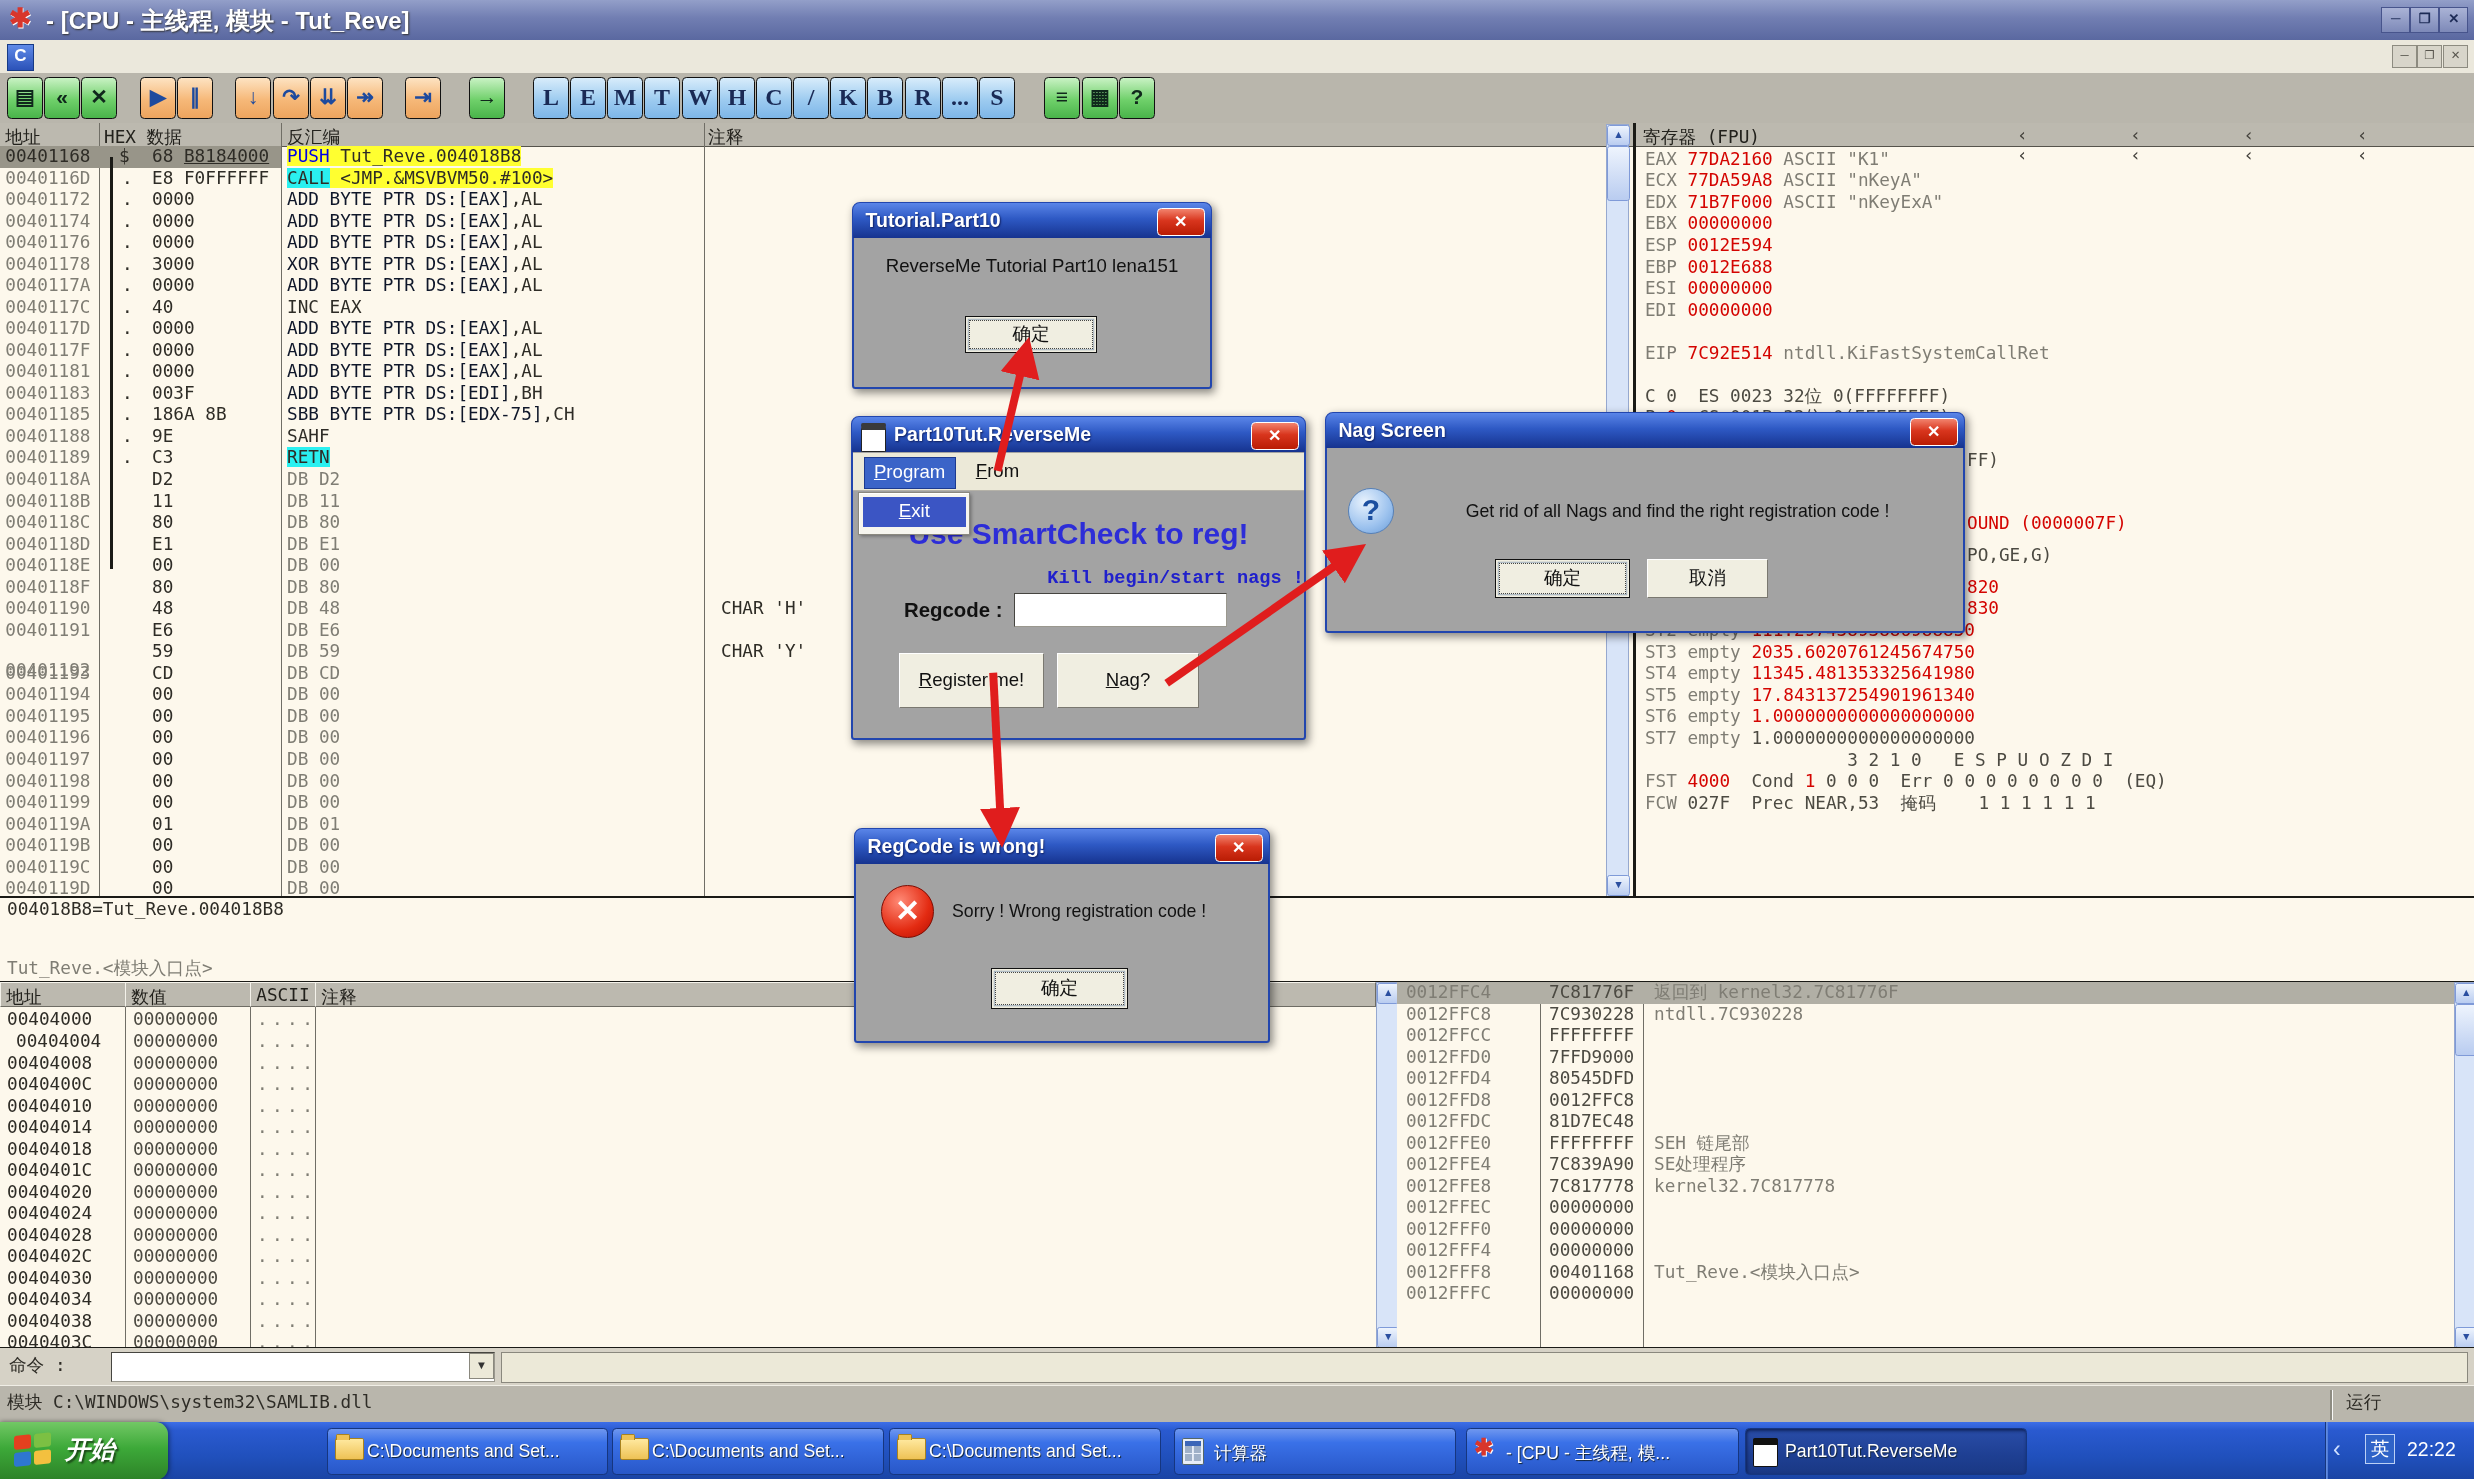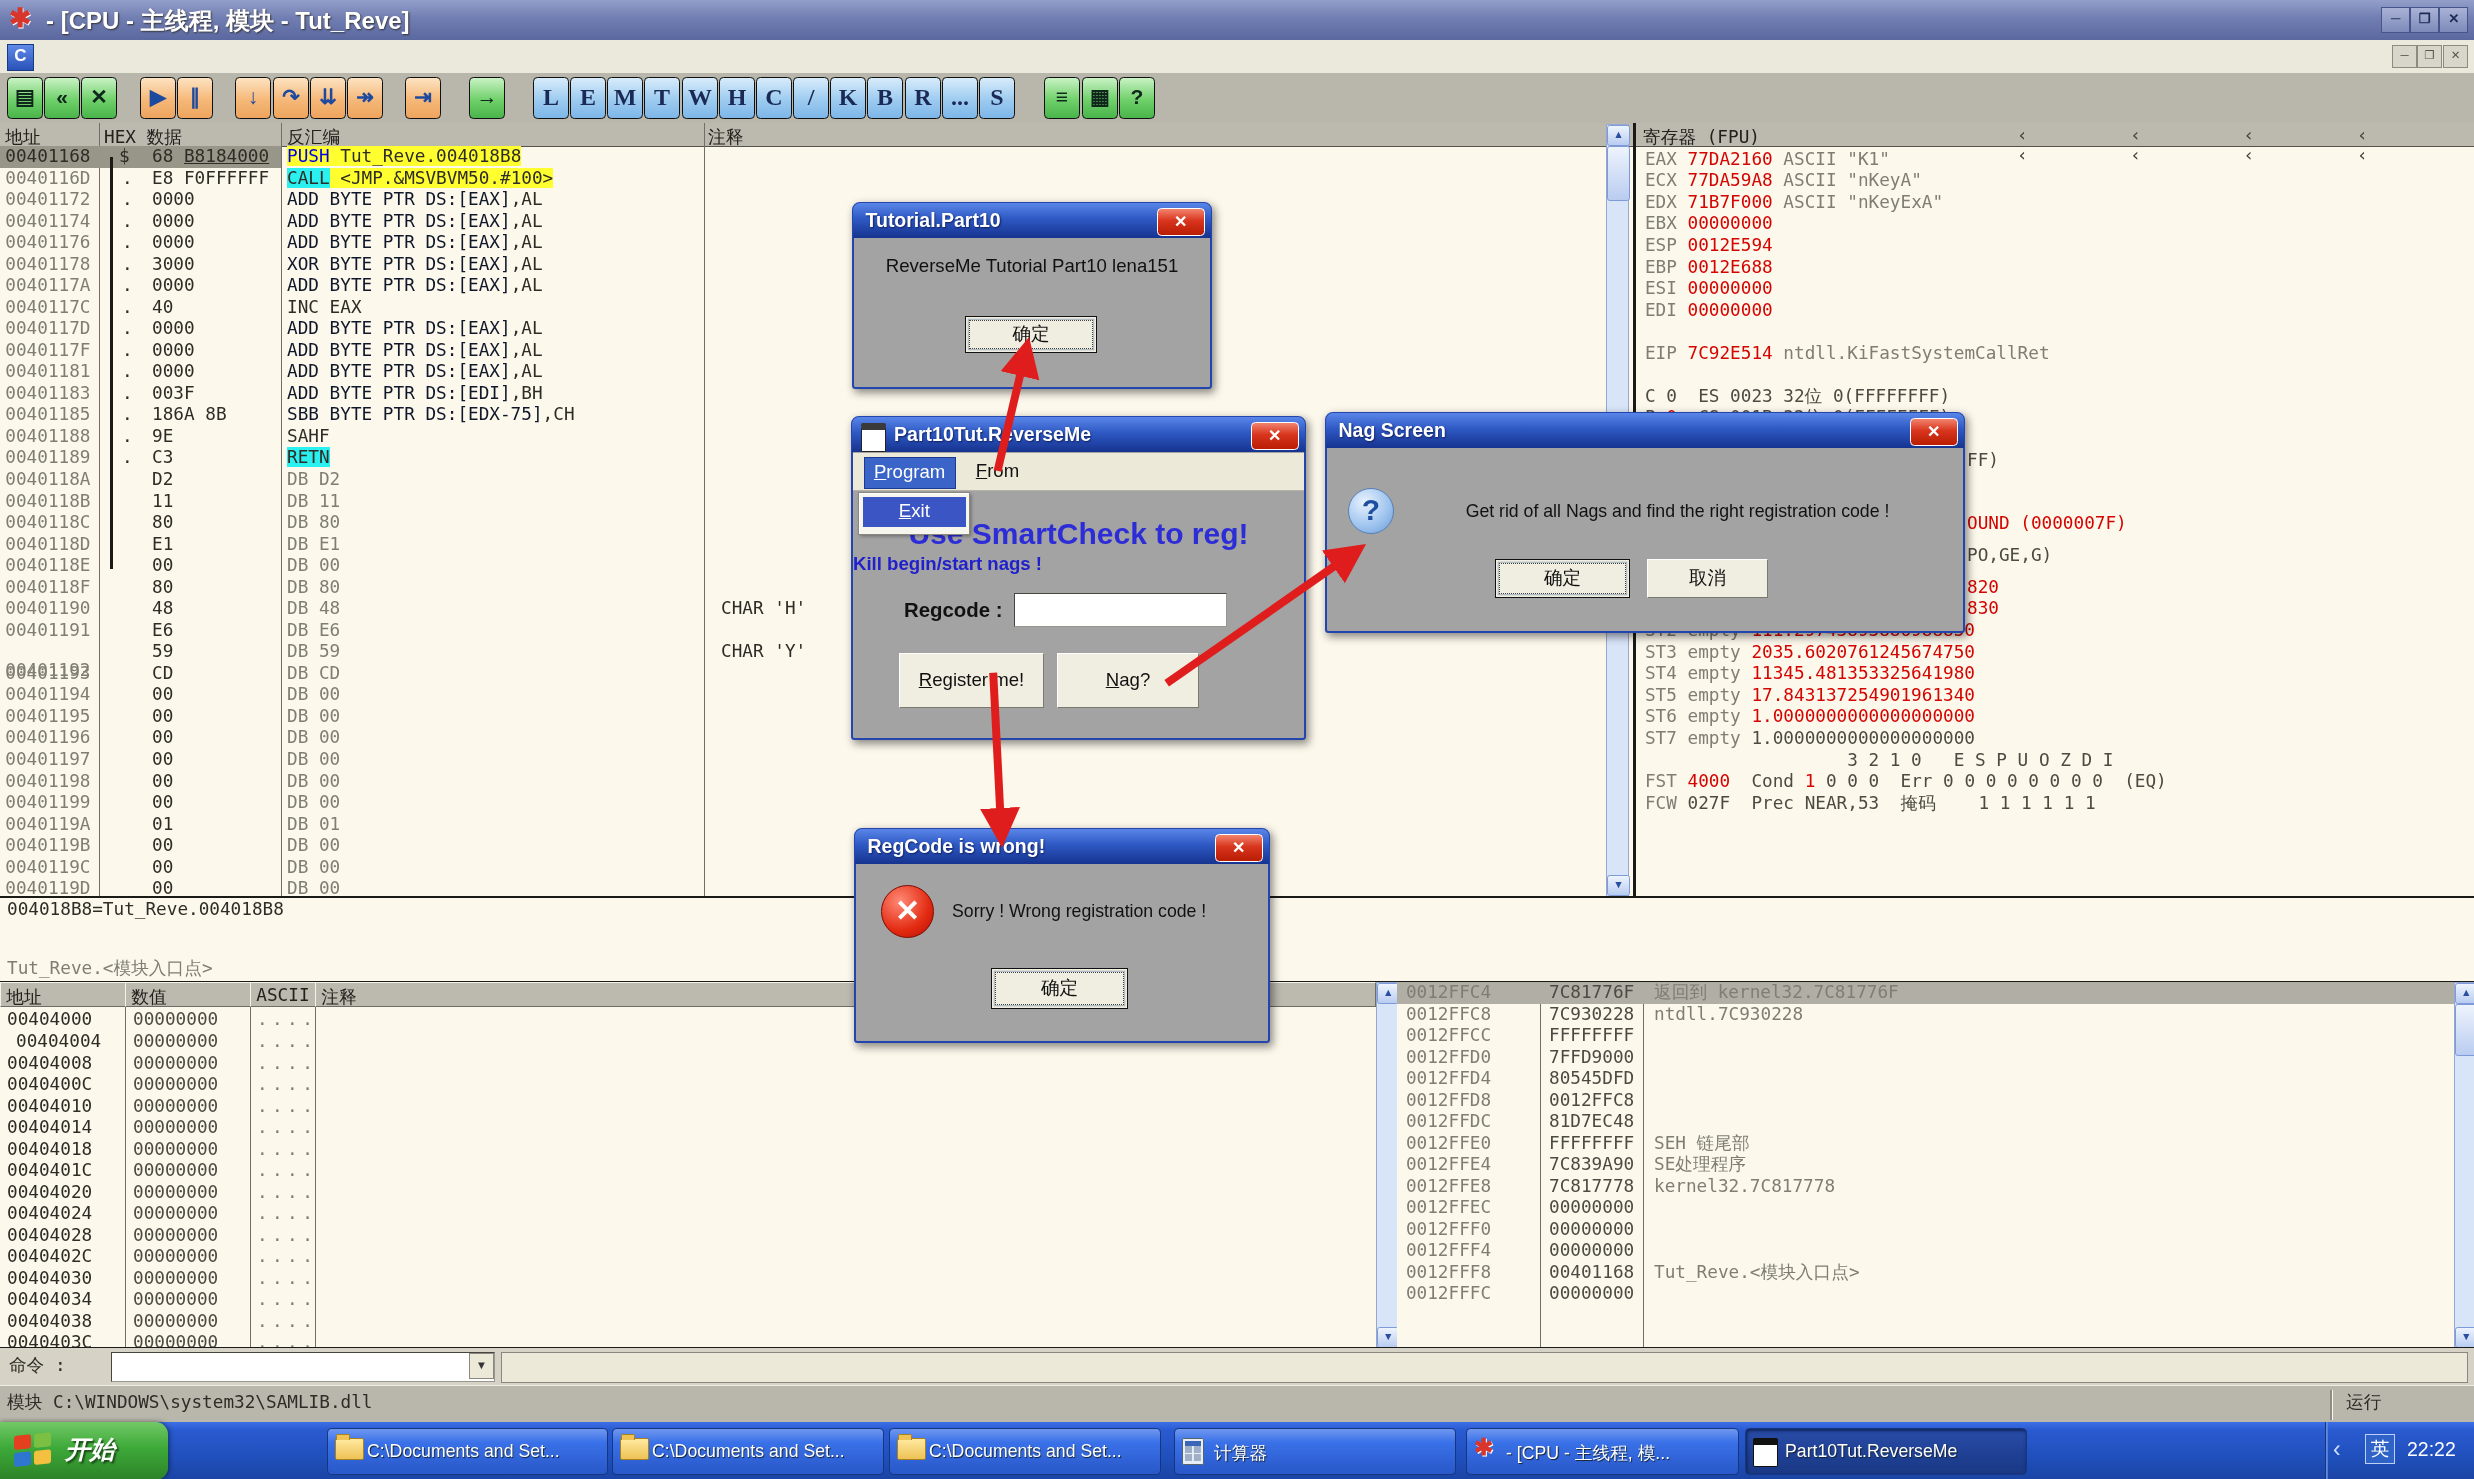--- a/index.html
+++ b/index.html
@@ -381,21 +381,21 @@
       <div class="xbtn">✕</div>
     </div>
     <div class="abs" style="left:0;top:35px;width:100%;height:37px;background:#ece9d8;border-bottom:0.9px solid #b5b2a8;">
       <div id="rm-program" class="abs" style="left:10.6px;top:3.5px;width:90px;height:30px;background:#3b64c8;border:0.9px solid #1c3a90;color:#fff;text-align:center;font-size:18.6px;line-height:28px;"><u>P</u>rogram</div>
       <div id="rm-from" class="abs" style="left:117px;top:3.5px;width:55px;height:30px;color:#111;text-align:center;font-size:18.6px;line-height:28px;"><u>F</u>rom</div>
     </div>
     <div class="abs" style="left:5.3px;top:74px;width:110px;height:41px;background:#f6f5ee;border:0.9px solid #8a887e;box-shadow:inset 0.9px 0.9px 0 #fff,1.8px 1.8px 3.5px rgba(0,0,0,.35);z-index:5;">
       <div id="rm-exit" class="abs" style="left:3.5px;top:4.4px;right:3.5px;height:30px;background:#3b55c4;color:#fff;text-align:center;font-size:18.6px;line-height:28px;"><u>E</u>xit</div>
     </div>
     <div class="abs" style="left:0;top:99px;width:100%;text-align:center;font-weight:bold;font-size:30px;color:#2d2dd8;">Use SmartCheck to reg!</div>
-    <div class="abs" style="left:0;top:135px;width:100%;text-align:left;font-weight:bold;font-size:18.6px;color:#2020cc;">Kill begin/start nags !</div>
+    <div class="abs" style="left:0;top:150px;width:100%;text-align:right;font-weight:bold;font-size:18.6px;color:#2020cc;font-family:Liberation Mono, monospace;">Kill begin/start nags !</div>
     <span class="abs" style="left:51px;top:181px;font-weight:bold;font-size:20.4px;color:#111;">Regcode :</span>
     <div class="abs" style="left:161px;top:175px;width:211px;height:32px;background:#fff;border:1.8px inset #9a988e;"></div>
     <div id="rm-register" class="btn3d" style="left:46px;top:235px;width:143px;height:53px;line-height:51px;"><u>R</u>egister me!</div>
     <div id="rm-nag" class="btn3d" style="left:204px;top:235px;width:140px;height:53px;line-height:51px;"><u>N</u>ag?</div>
   </div>
 
   <div class="dlg" style="left:1325px;top:412px;width:636px;height:217px;z-index:42;">
     <div class="dlg-title">
       <span class="t">Nag Screen</span>
       <div class="xbtn">✕</div>

